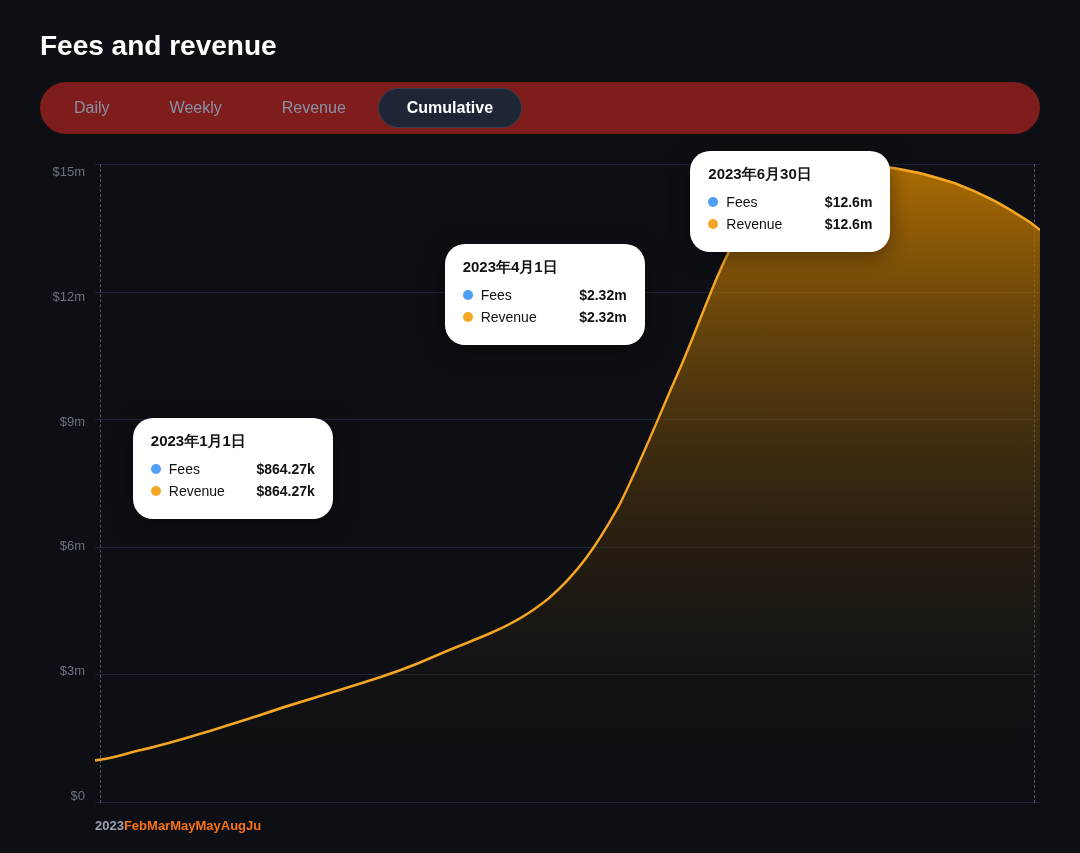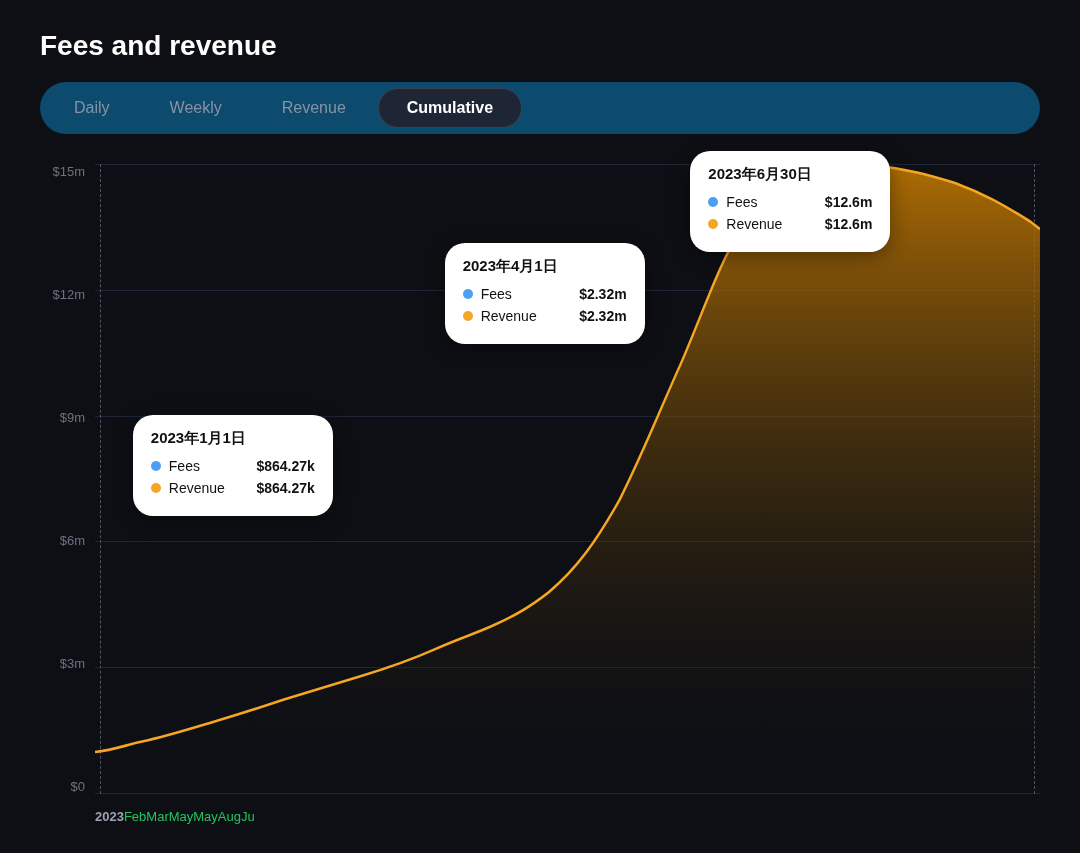--- a/index.html
+++ b/index.html
@@ -6,37 +6,37 @@
     body {
       background-color: #0d0f14;
       font-family: -apple-system, BlinkMacSystemFont, 'Segoe UI', sans-serif;
       color: #ffffff;
       width: 1080px;
       height: 853px;
       overflow: hidden;
     }
 
     .container {
-      padding: 30px 40px 29px 40px;
+      padding: 30px 40px 20px 40px;
       width: 100%;
       height: 100%;
       display: flex;
       flex-direction: column;
     }
 
     .page-title {
       font-size: 28px;
       font-weight: 700;
       color: #ffffff;
       margin-bottom: 20px;
     }
 
     .tab-bar {
       display: inline-flex;
-      background: #0c4a6e;
+      background: #7f1d1d;
       border-radius: 50px;
       padding: 6px;
       margin-bottom: 30px;
       gap: 4px;
     }
 
     .tab {
       padding: 10px 28px;
       border-radius: 50px;
       font-size: 16px;
@@ -122,21 +122,22 @@
     }
 
     .x-labels {
       display: flex;
       width: 100%;
       justify-content: flex-start;
     }
 
     .x-label {
       font-size: 13px;
-      color: #22c55e;
+      color: #f97316;
+      font-weight: bold;
     }
 
     .x-label.bold {
       font-weight: 700;
       color: #9ca3af;
     }
 
     
     .tooltip {
       position: absolute;

